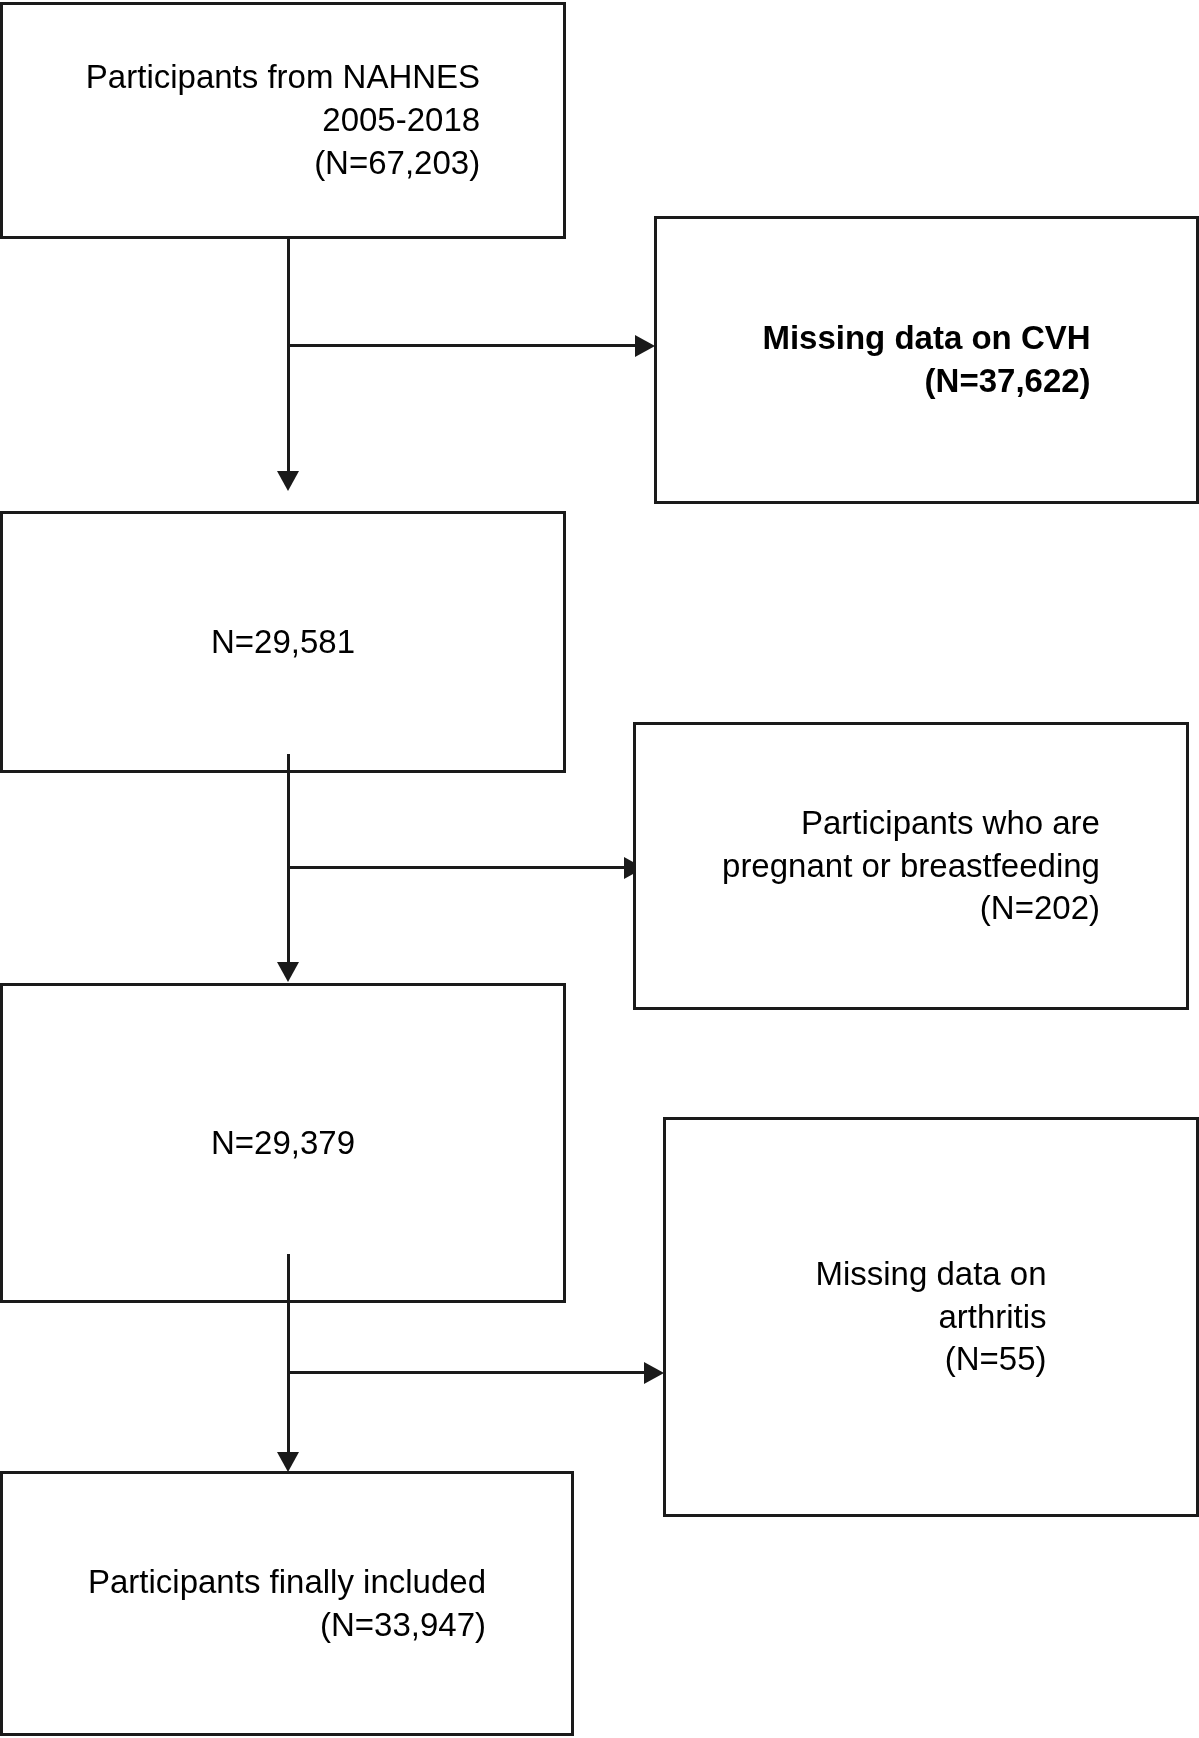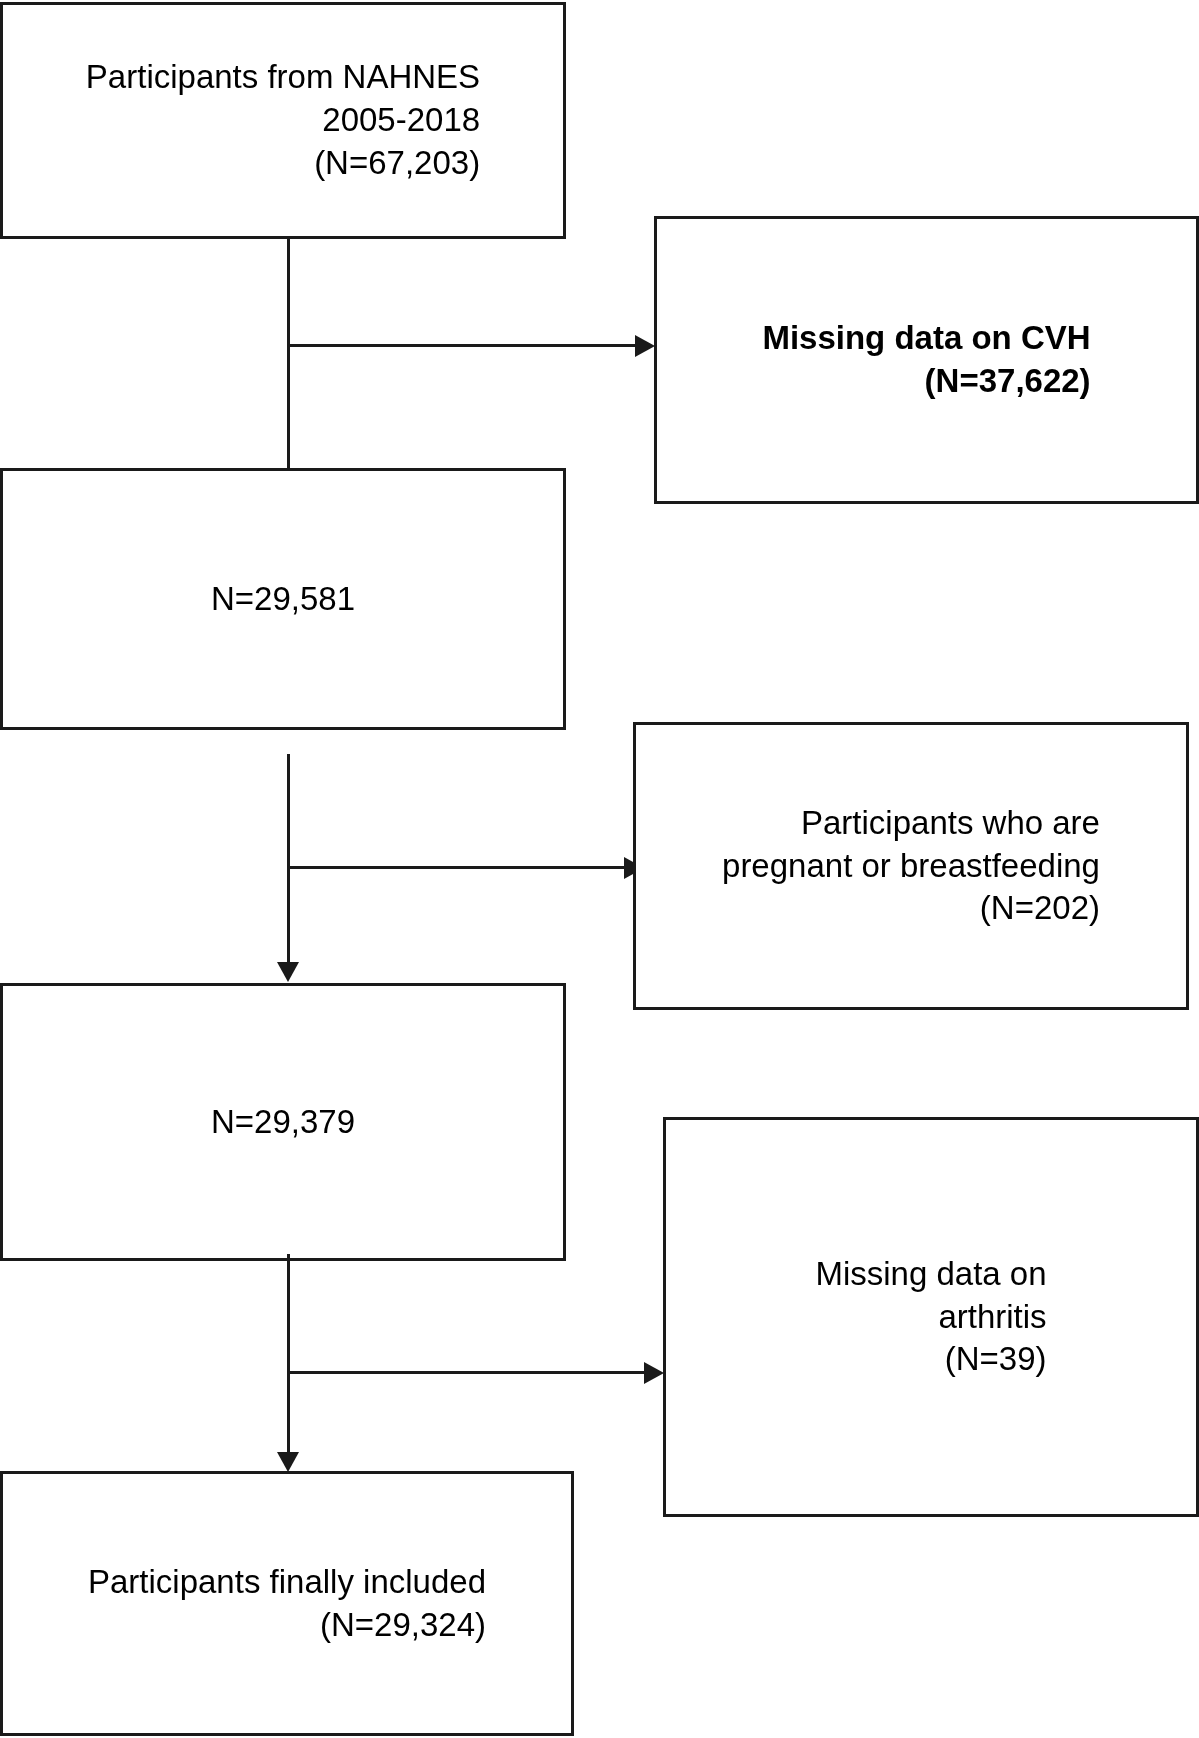--- a/index.html
+++ b/index.html
@@ -80,50 +80,50 @@
   <div class="arrow-down" style="left:277px; top:471px;"></div>
 
   <div class="conn-h" style="left:287px; top:344px; width:350px;"></div>
   <div class="arrow-right" style="left:635px; top:335px;"></div>
 
   <div class="node-box" style="left:654px; top:216px; width:545px; height:288px;font-weight:bold;">
     <div class="node-text">Missing data on CVH
 (N=37,622)</div>
   </div>
 
-  <div class="node-box" style="left:0px; top:468px; width:566px; height:262px;">
+  <div class="node-box" style="left:0px; top:511px; width:566px; height:262px;">
     <div class="node-text">N=29,581</div>
   </div>
 
   <div class="conn-v" style="left:287px; top:754px; height:210px;"></div>
   <div class="arrow-down" style="left:277px; top:962px;"></div>
 
   <div class="conn-h" style="left:287px; top:866px; width:339px;"></div>
   <div class="arrow-right" style="left:624px; top:857px;"></div>
 
   <div class="node-box" style="left:633px; top:722px; width:556px; height:288px;">
     <div class="node-text">Participants who are
 pregnant or breastfeeding
 (N=202)</div>
   </div>
 
-  <div class="node-box" style="left:0px; top:983px; width:566px; height:278px;">
+  <div class="node-box" style="left:0px; top:983px; width:566px; height:320px;">
     <div class="node-text">N=29,379</div>
   </div>
 
   <div class="conn-v" style="left:287px; top:1254px; height:200px;"></div>
   <div class="arrow-down" style="left:277px; top:1452px;"></div>
 
   <div class="conn-h" style="left:287px; top:1371px; width:359px;"></div>
   <div class="arrow-right" style="left:644px; top:1362px;"></div>
 
   <div class="node-box" style="left:663px; top:1117px; width:536px; height:400px;">
     <div class="node-text">Missing data on
 arthritis
-(N=39)</div>
+(N=55)</div>
   </div>
 
   <div class="node-box" style="left:0px; top:1471px; width:574px; height:265px;">
     <div class="node-text">Participants finally included
-(N=29,324)</div>
+(N=33,947)</div>
   </div>
 
 </div>
 
 </body></html>

